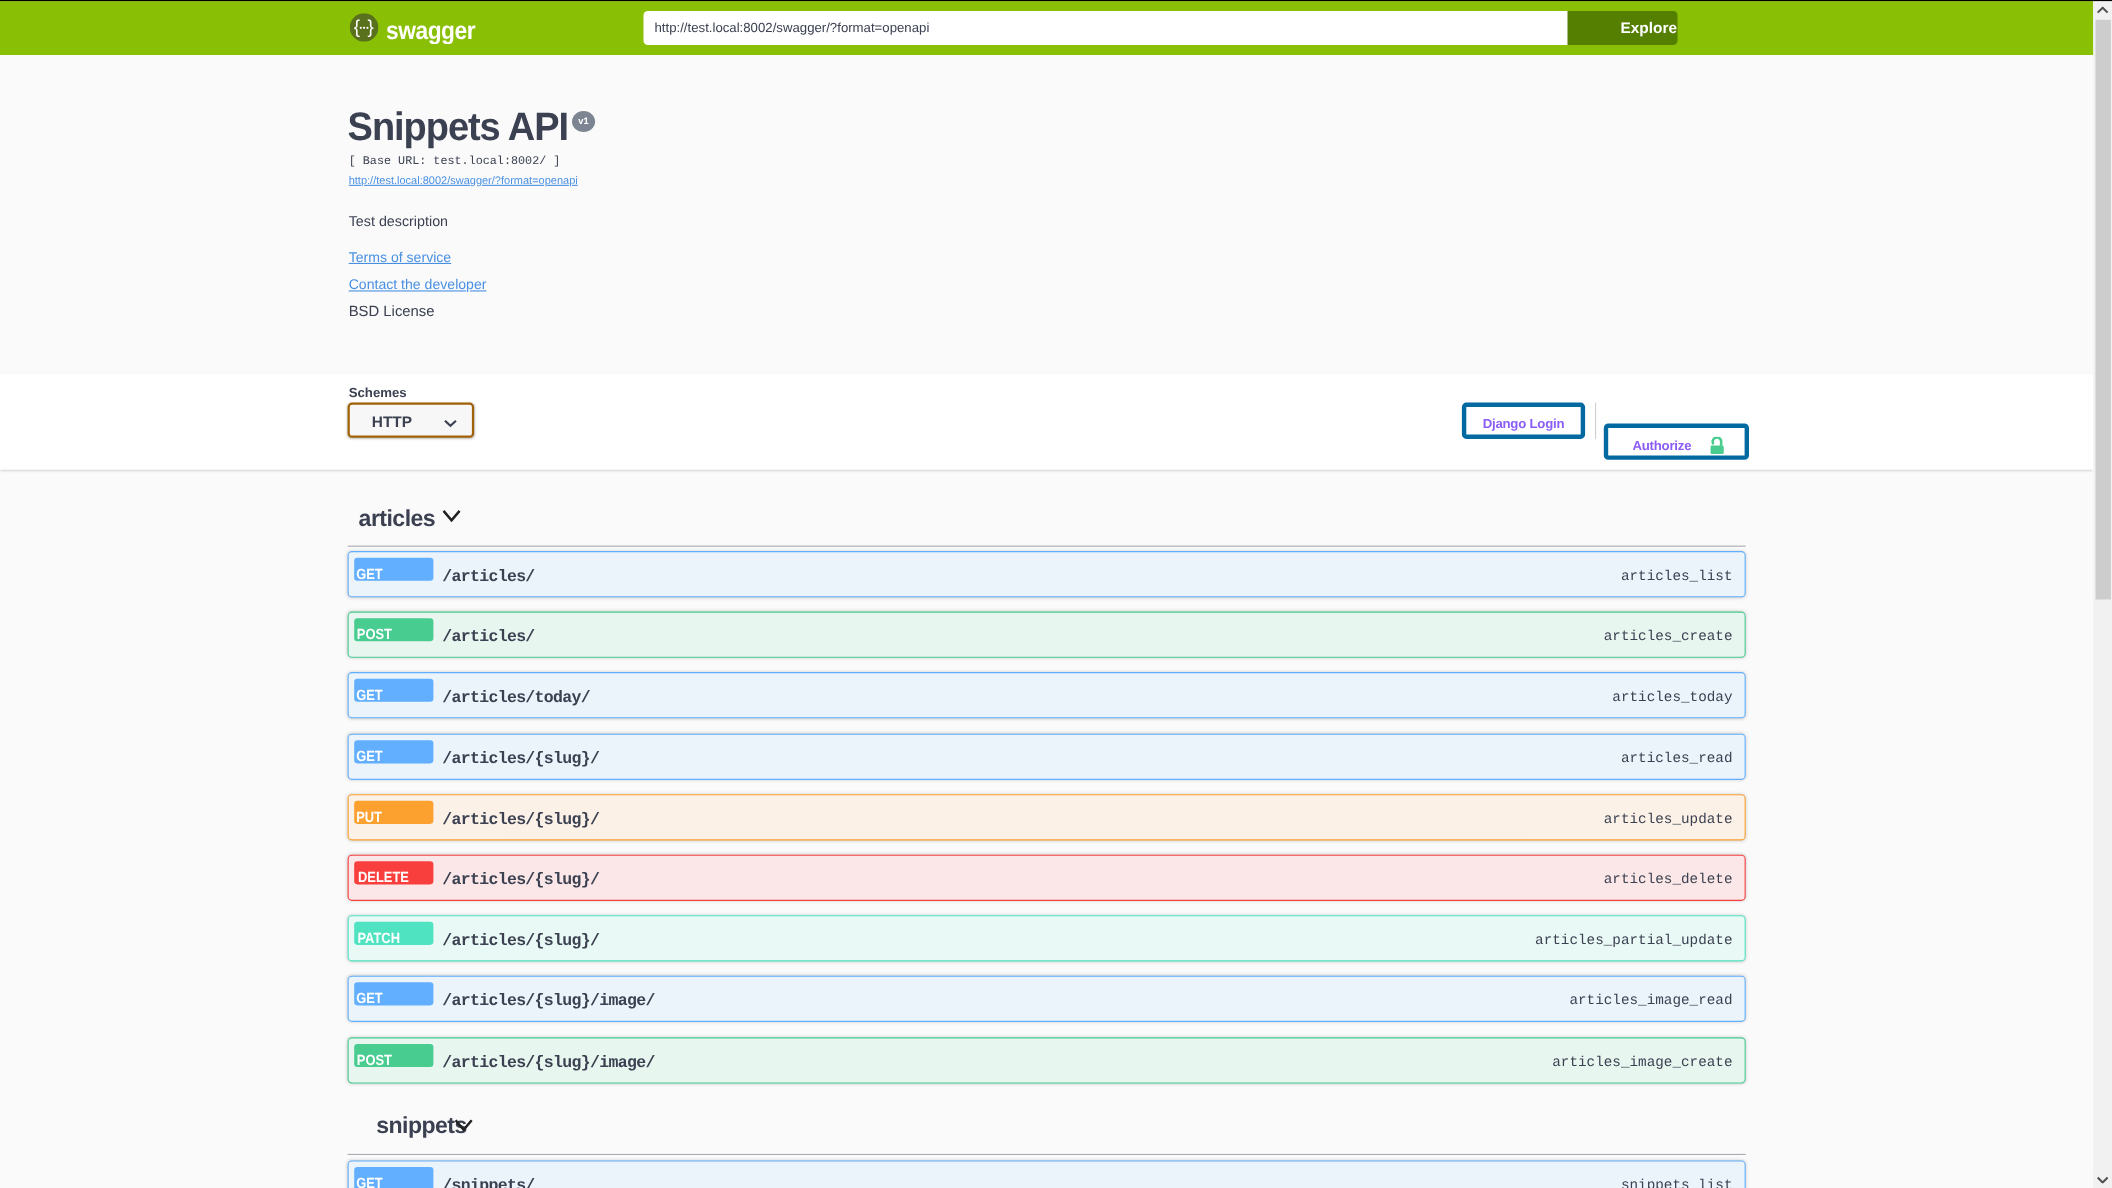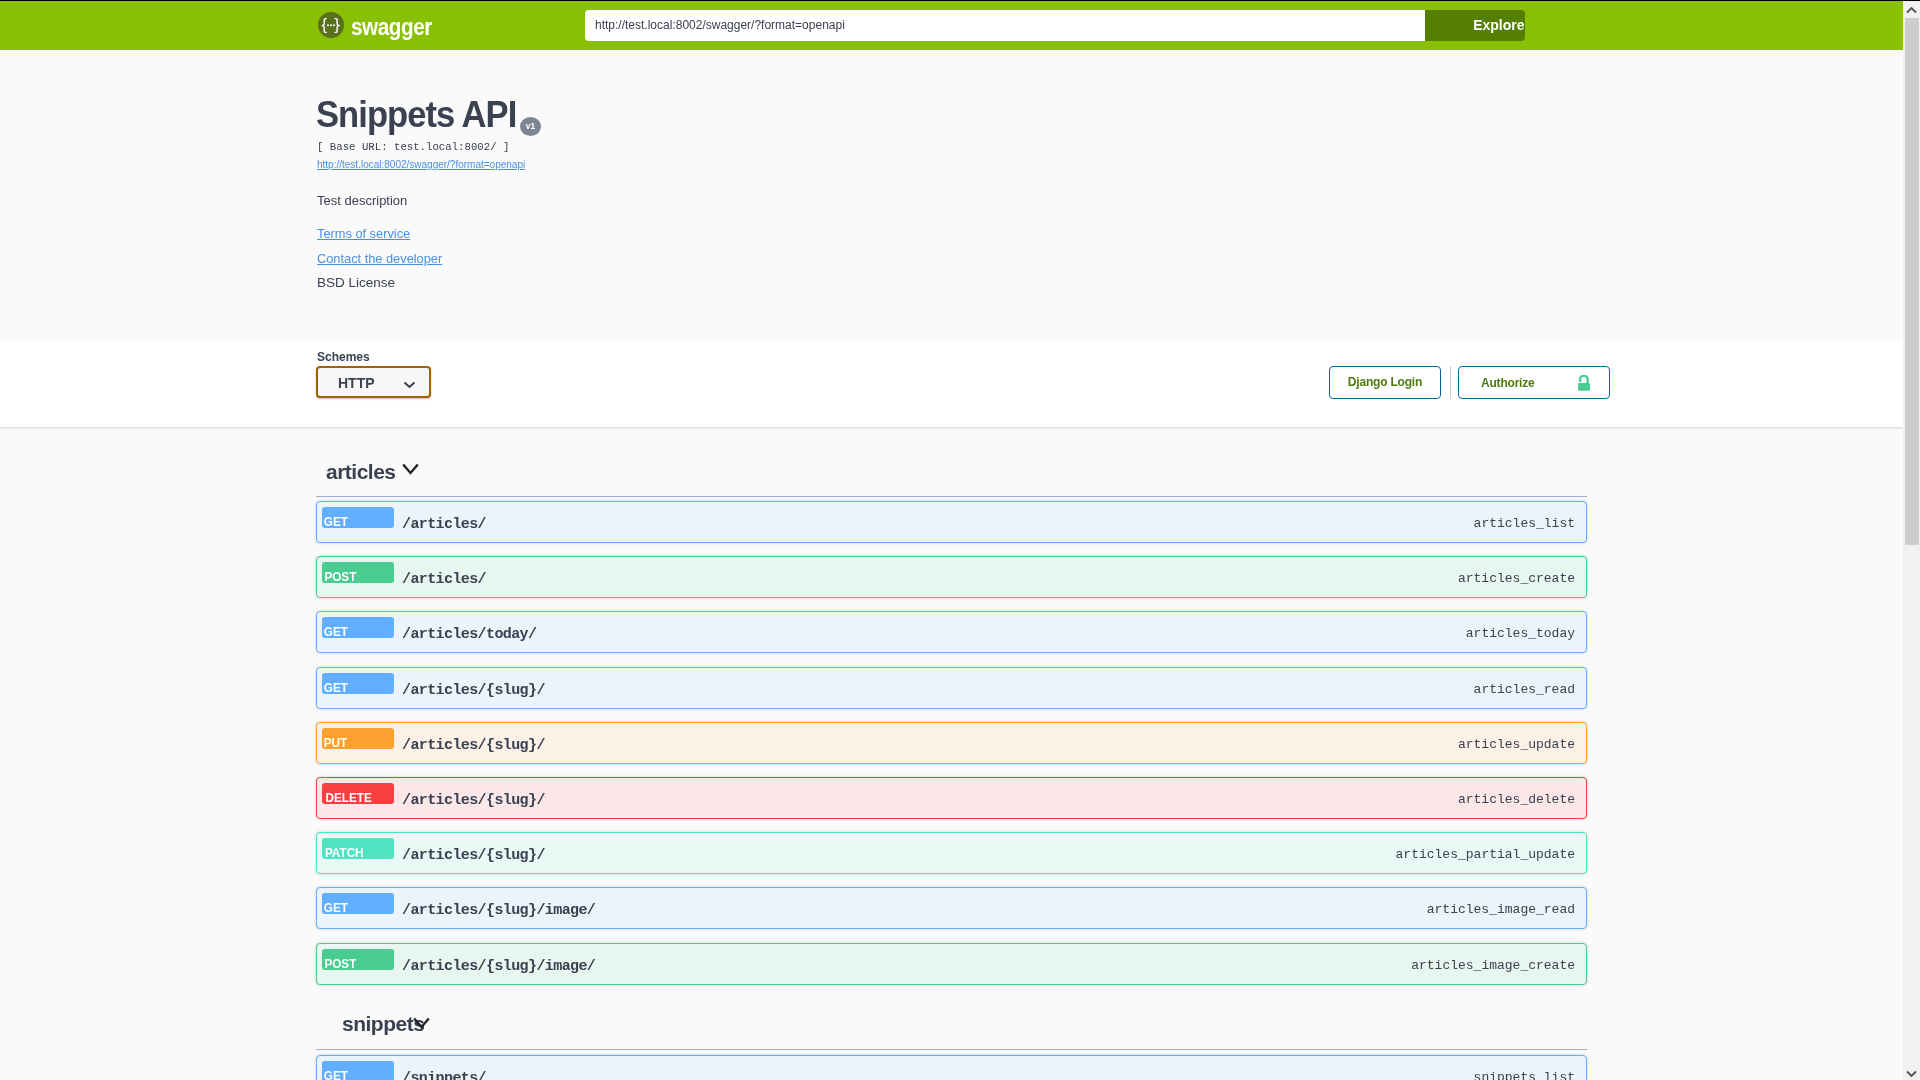--- a/index.html
+++ b/index.html
@@ -11,37 +11,37 @@
 
 .topline { left:0; top:0; width:1920px; height:1px; background:#000; z-index:60; }
 .topbar { left:0; top:1px; width:1903px; height:49px; background:#89bf04; }
 .logo { left:318px; top:12px; width:26px; height:26px; }
 .logotext { left:351px; top:14px; font-size:23px; font-weight:bold; color:#fff; letter-spacing:-0.5px; transform:scaleX(0.9); transform-origin:left top; }
 .dlinput { left:585px; top:9.5px; width:902px; height:31px; background:#fff; border:none; border-radius:4px 0 0 4px; font-size:12px; color:#3b4151; padding-left:10px; font-family:"Liberation Sans",sans-serif; }
 .explore { left:1425px; top:9.5px; width:99.5px; height:31px; background:#547f00; border-radius:0 4px 4px 0; color:#fff; font-size:14px; font-weight:bold; text-align:right; line-height:31px; }
 
 
 .title { left:316px; top:94px; font-size:36px; font-weight:bold; letter-spacing:-1px; transform:scaleX(0.96); transform-origin:left top; }
-.vbadge { left:520px; top:100.5px; width:21px; height:19px; background:#7d8492; border-radius:50%; color:#fff; font-size:8.5px; font-weight:bold; text-align:center; line-height:19px; letter-spacing:0;margin-top:16px; }
+.vbadge { left:520px; top:100.5px; width:21px; height:19px; background:#7d8492; border-radius:50%; color:#fff; font-size:8.5px; font-weight:bold; text-align:center; line-height:19px; letter-spacing:0; }
 .baseurl { left:317px; top:140.5px; font-size:10.7px; }
 .speclink { left:317px; top:159px; font-size:10px; color:#4990e2; text-decoration:underline; }
 .desc { left:317px; top:193px; font-size:13px; }
 .terms { left:317px; top:226px; font-size:12.8px; color:#4990e2; text-decoration:underline; }
 .contact { left:317px; top:251px; font-size:12.8px; color:#4990e2; text-decoration:underline; }
 .license { left:317px; top:275px; font-size:13.5px; }
 
 
 .schemebar { left:0; top:340px; width:1903px; height:87px; background:#fff; box-shadow:0 1px 2px 0 rgba(0,0,0,0.15); }
 .schemelabel { left:317px; top:350px; font-size:12px; font-weight:bold; }
 .schemesel { left:316px; top:366px; width:115px; height:32px; background:#f7f7f7; border:2px solid #a16207; border-radius:4px; box-shadow:0 1px 2px 0 rgba(0,0,0,0.25); }
 .schemesel span { position:absolute; left:20px; top:7px; font-size:14px; font-weight:bold; }
-.btn { border:1px solid #0369a1; border-radius:4px; background:transparent; color:#4d7c0f; font-weight:bold; }
+.btn { border:4px solid #0369a1; border-radius:4px; background:transparent; color:#8b5cf6; font-weight:bold; }
 .django { left:1329px; top:366px; width:112px; height:33px; font-size:12px; text-align:center; line-height:31px; letter-spacing:-0.2px; }
 .authdivider { left:1450px; top:366px; width:1px; height:33px; background:#cfcfcf; }
-.authorize { left:1458px; top:366px; width:152px; height:33px; font-size:12px; letter-spacing:-0.2px; }
+.authorize { left:1458px; top:385px; width:132px; height:33px; font-size:12px; letter-spacing:-0.2px; }
 .authorize span { position:absolute; left:22px; top:8px; line-height:17px; }
 .authorize svg { position:absolute; right:17px; top:8px; }
 
 
 .tagheader { font-size:21px; font-weight:bold; letter-spacing:-0.5px; }
 .taghr { width:1271px; height:1.4px; background:rgba(59,65,81,0.42); left:316px; }
 
 .opblock { left:316px; width:1271px; height:41.5px; border-radius:4px; border:1px solid; box-shadow:0 0 3px rgba(0,0,0,.19); }
 .opblock .method { position:absolute; left:5px; top:5px; width:72px; height:21px; border-radius:3px; color:#fff; font-size:13.5px; font-weight:bold; line-height:29px; }
 .opblock .method i { font-style:normal; display:inline-block; transform:scaleX(0.87); transform-origin:center; }

